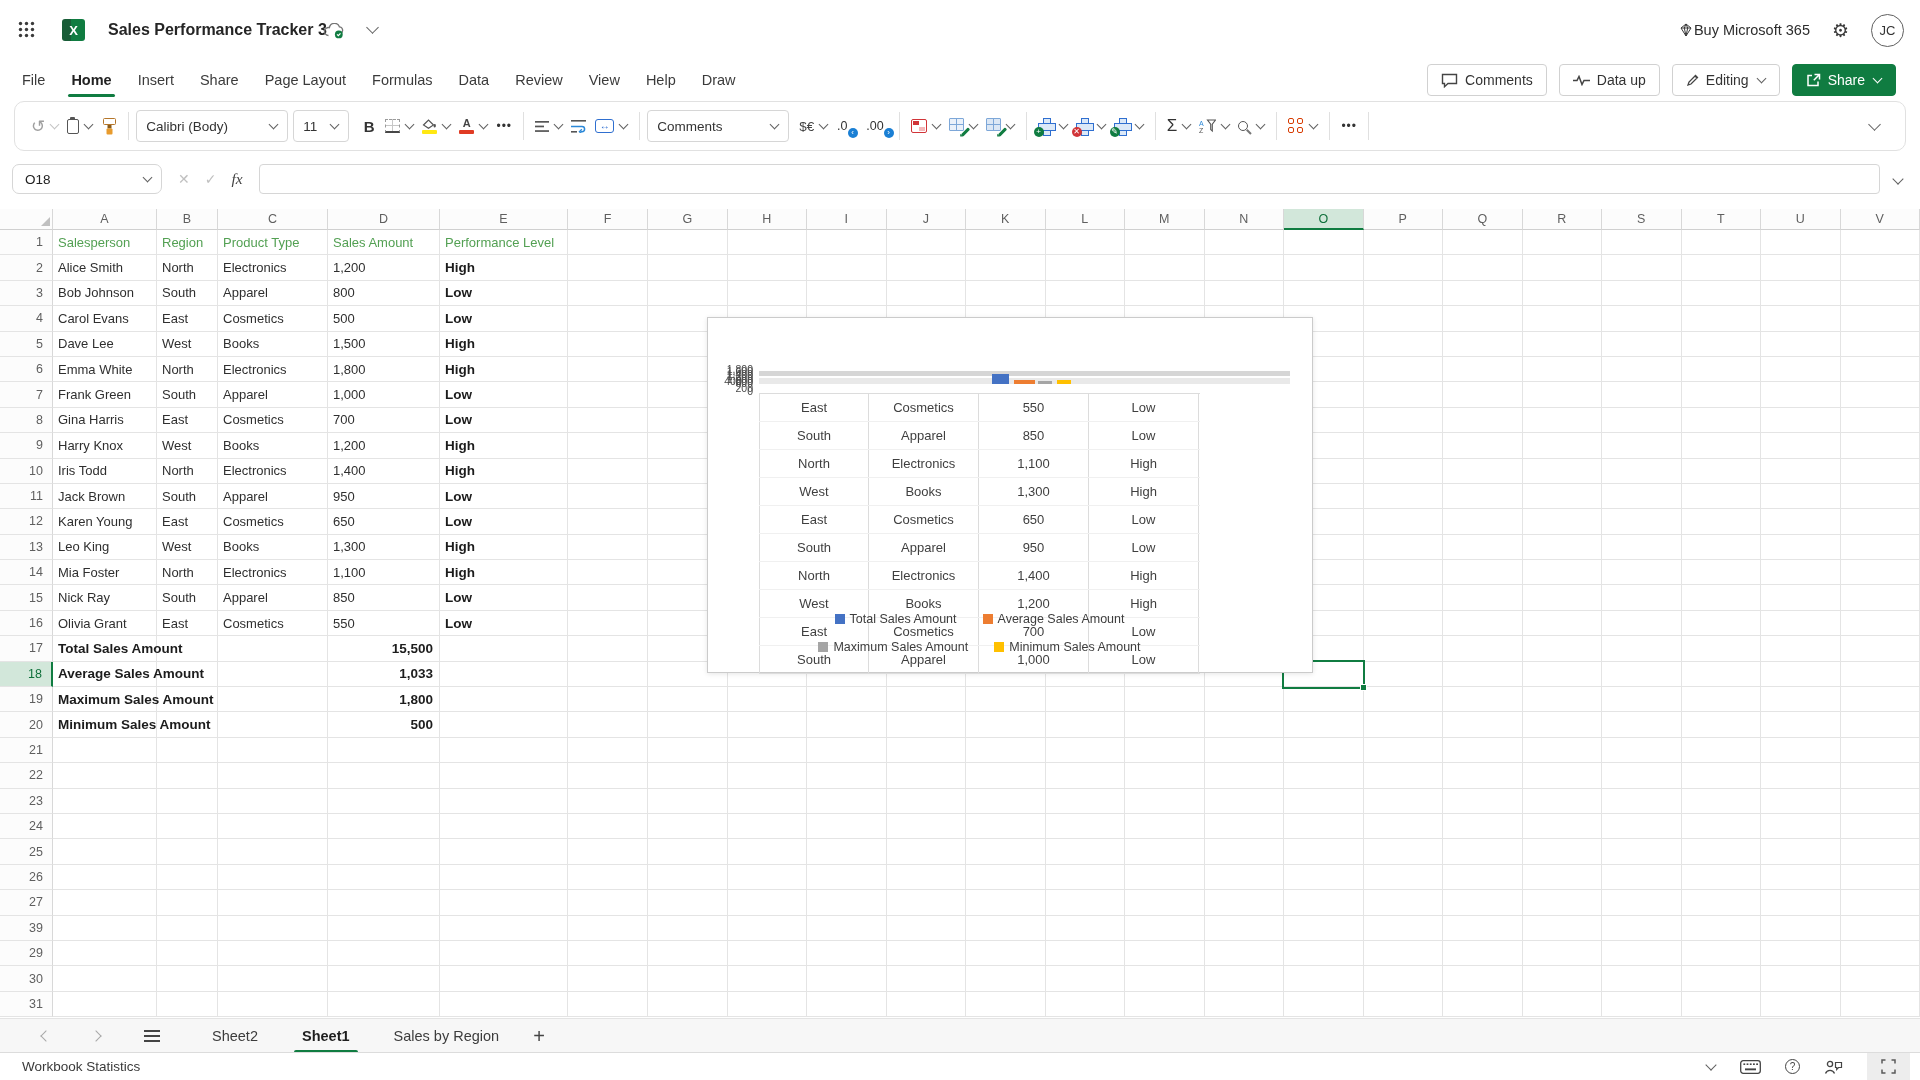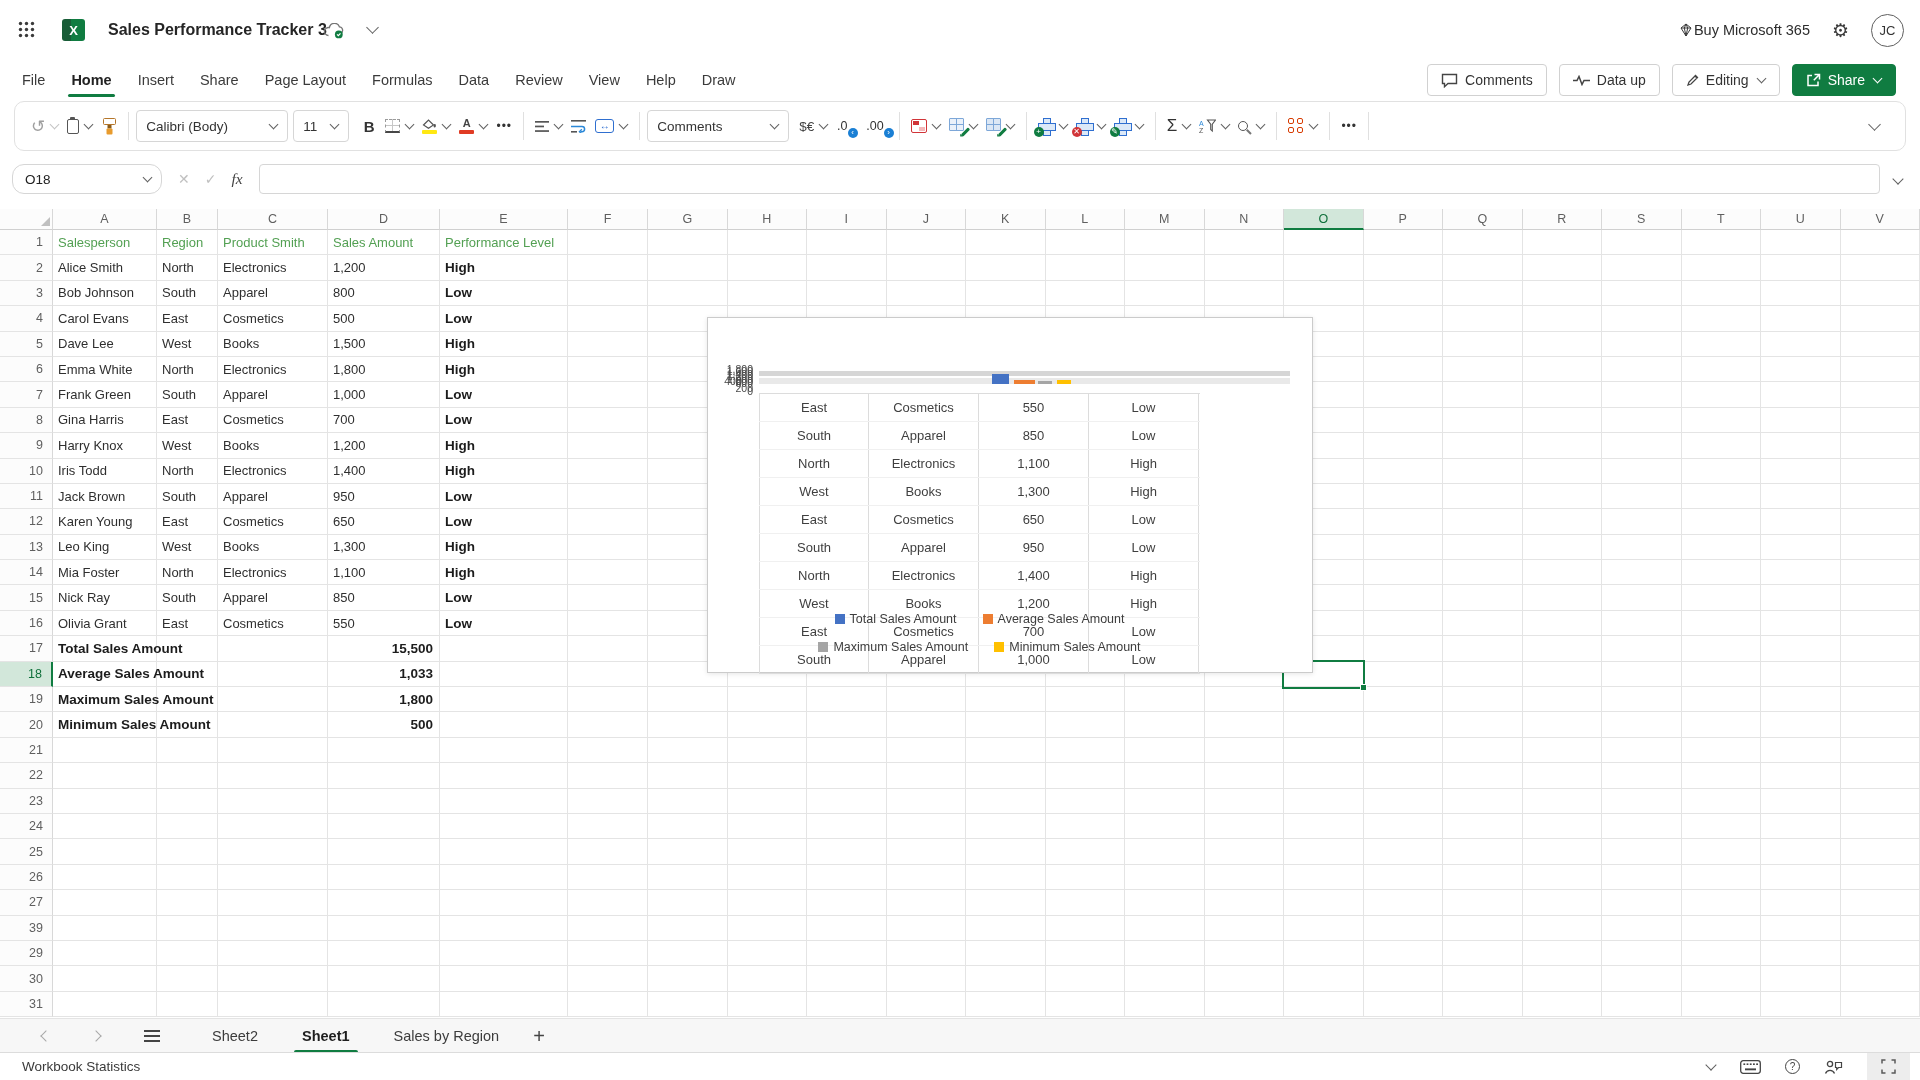--- a/index.html
+++ b/index.html
@@ -88,21 +88,21 @@
 .cbadge{position:absolute;left:-4px;bottom:-3px;width:10px;height:10px;border-radius:50%;
   color:#fff;font-size:8px;line-height:10px;text-align:center;z-index:2}
 .sum-g{font-size:17px;color:#333}
 .ic-views{width:16px;height:16px;display:grid;grid-template-columns:6px 6px;
   grid-template-rows:6px 6px;gap:2.5px}
 .ic-views i{border:1.7px solid #d83b01;border-radius:2px}
 .dots{font-size:12px;letter-spacing:1px;color:#333}
 
 #fbar{position:absolute;top:157px;left:0;width:1920px;height:44px;display:flex;
   align-items:center;padding:0 12px;gap:6px}
-#name-box{width:150px;height:30px;border:1px solid #d6d6d6;border-radius:12px;display:flex;
+#name-box{width:150px;height:30px;border:1px solid #d6d6d6;border-radius:7px;display:flex;
   align-items:center;justify-content:space-between;padding:0 9px 0 12px;font-size:13.5px;color:#222;flex:none}
 .fxg{display:flex;gap:15px;padding:0 10px;align-items:center;flex:none}
 .fxg .x,.fxg .ck{color:#c0c0c0;font-size:14px}
 .fxi{font-family:"Liberation Serif",serif;font-style:italic;font-size:15.5px;color:#444}
 #formula-input{flex:1;height:30px;border:1px solid #d6d6d6;border-radius:4px;background:#fff;
   font-size:13px;display:flex;align-items:center;padding:0 8px}
 
 #grid{position:absolute;top:209px;left:0;width:1920px;height:809px;overflow:hidden;font-size:13px}
 #ghead{display:flex;height:21px}
 .ch{flex:none;border-right:1px solid #d8d8d8;border-bottom:1px solid #d0d0d0;background:#fcfcfc;
@@ -455,21 +455,21 @@
       <div class="ch" style="width: 79.5px;">S</div>
       <div class="ch" style="width: 79.5px;">T</div>
       <div class="ch" style="width: 79.5px;">U</div>
       <div class="ch" style="width: 79.5px;">V</div>
     </div>
   <div id="gbody">
       <div class="grow">
         <div class="rn">1</div>
         <div class="cell hgreen" style="width: 104px;">Salesperson</div>
         <div class="cell hgreen" style="width: 61px;">Region</div>
-        <div class="cell hgreen" style="width: 110px;">Product Smith</div>
+        <div class="cell hgreen" style="width: 110px;">Product Type</div>
         <div class="cell hgreen" style="width: 112px;">Sales Amount</div>
         <div class="cell hgreen" style="width: 128px;">Performance Level</div>
         <div class="cell" style="width: 80px;"></div>
         <div class="cell" style="width: 79.5px;"></div>
         <div class="cell" style="width: 79.5px;"></div>
         <div class="cell" style="width: 79.5px;"></div>
         <div class="cell" style="width: 79.5px;"></div>
         <div class="cell" style="width: 79.5px;"></div>
         <div class="cell" style="width: 79.5px;"></div>
         <div class="cell" style="width: 79.5px;"></div>

